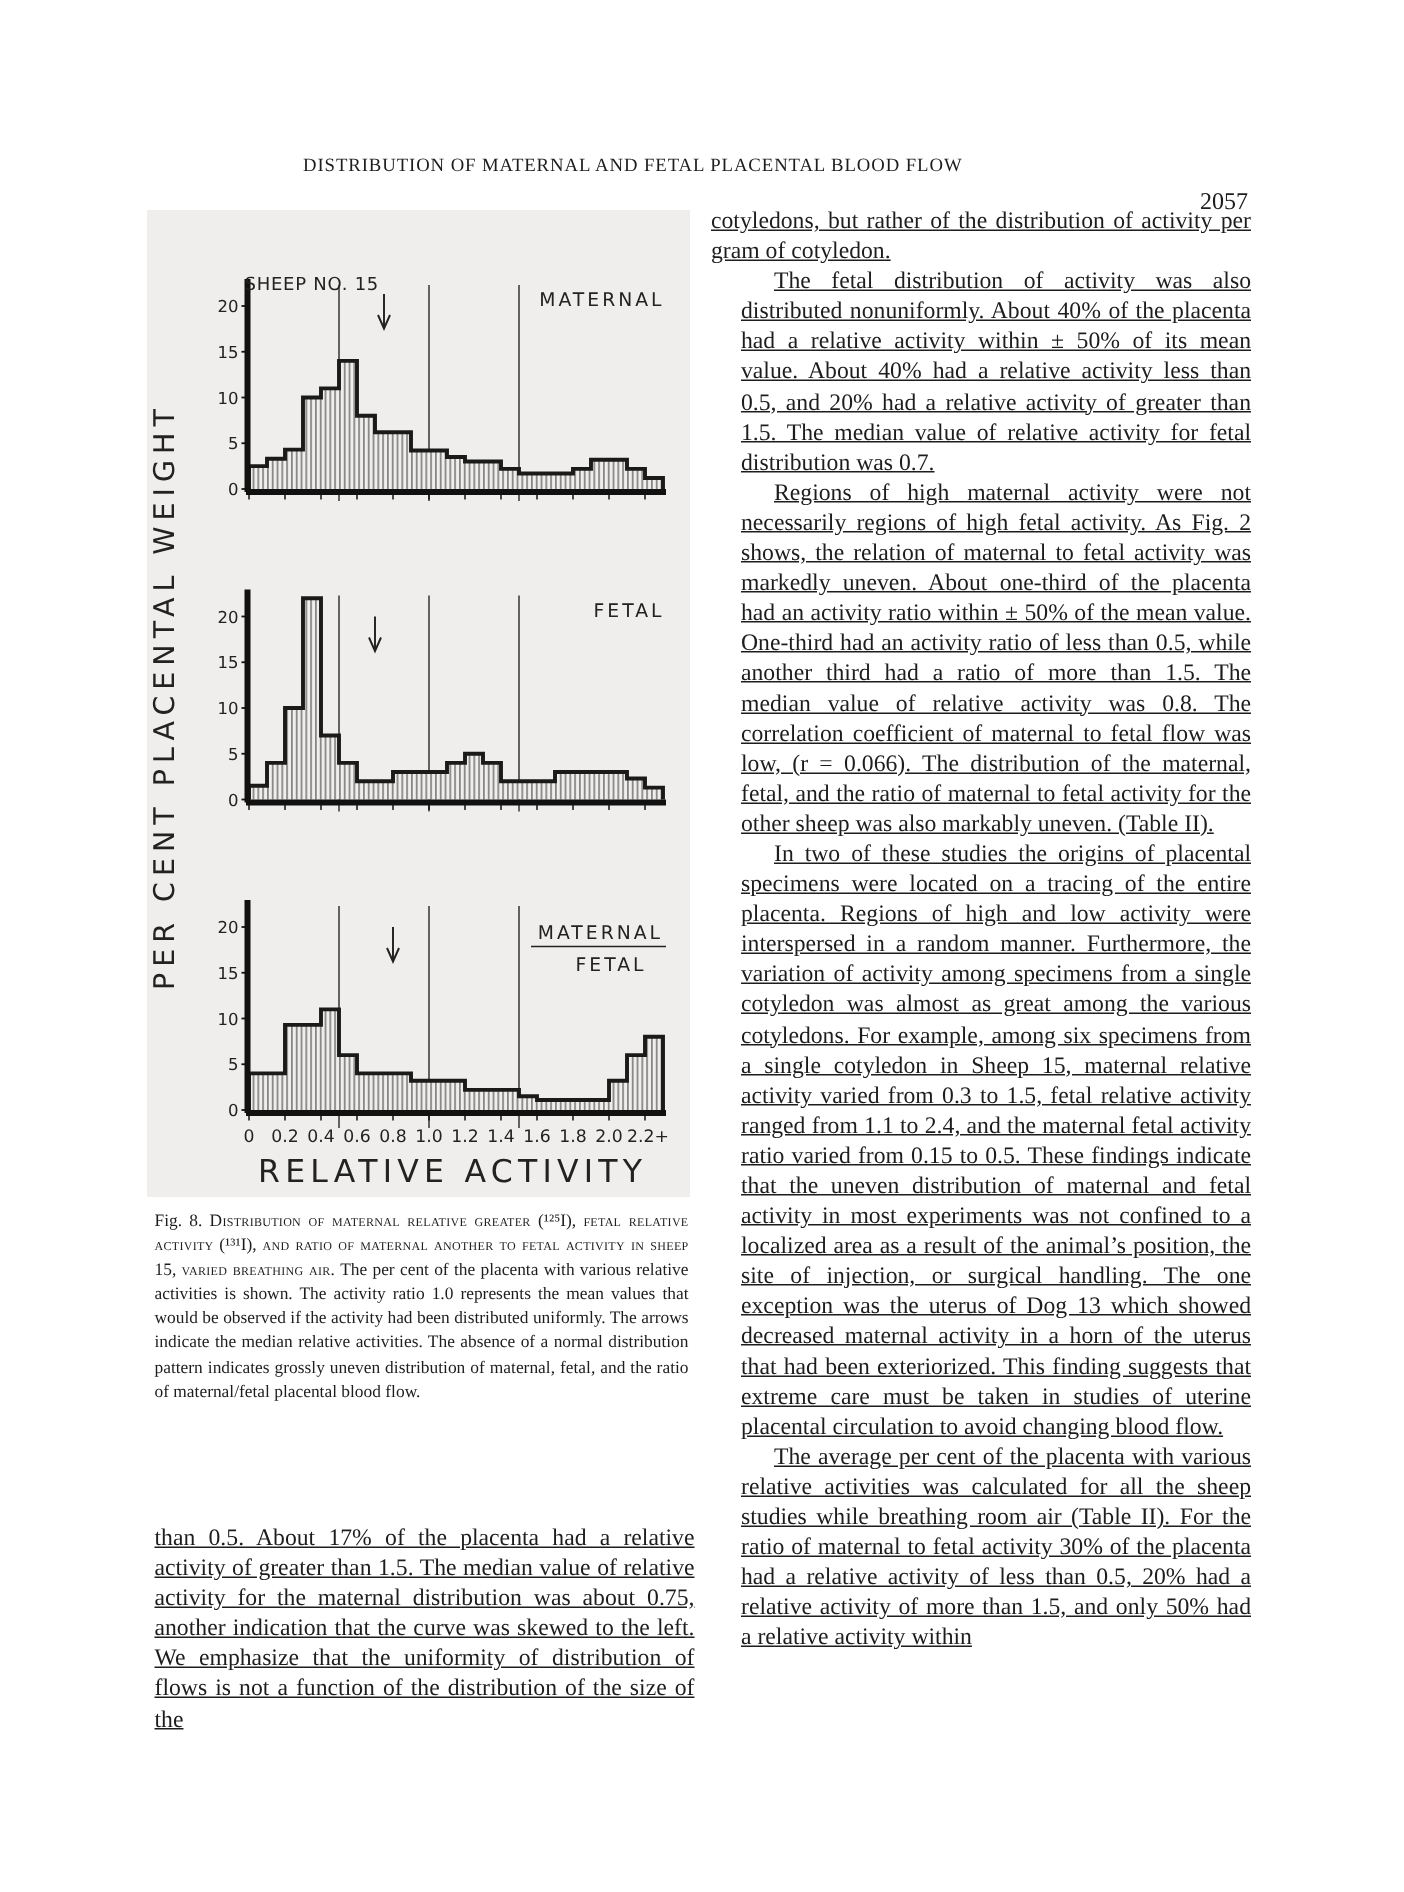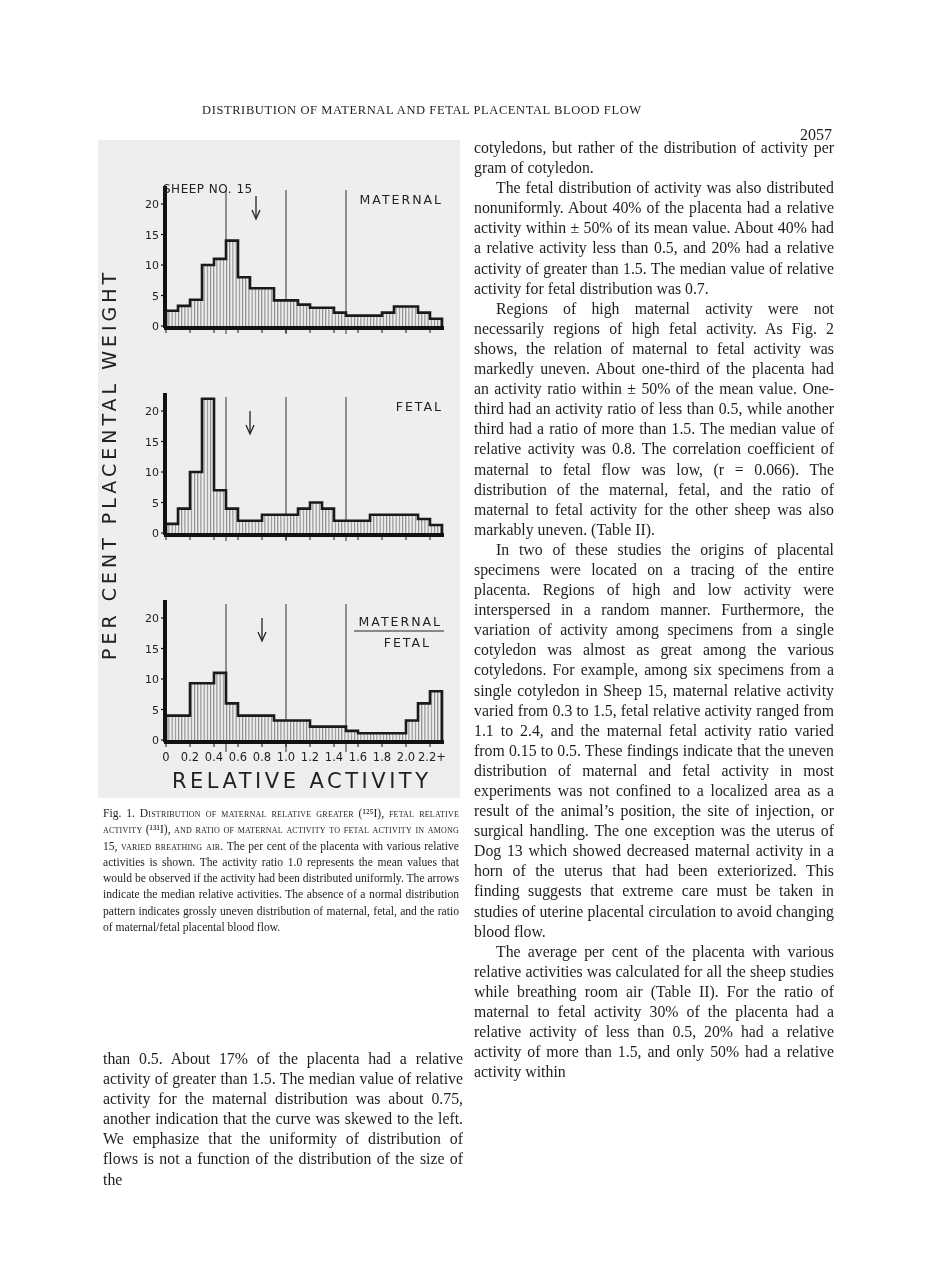--- a/index.html
+++ b/index.html
@@ -4,25 +4,25 @@
 <style>
   html,body{margin:0;padding:0;background:#fff;}
   body{width:936px;height:1261px;position:relative;overflow:hidden;font-family:"Liberation Serif","DejaVu Serif",serif;color:#1d1d1d;}
   .running-head{position:absolute;top:103px;left:202px;font-size:13.5px;letter-spacing:0.6px;font-variant:small-caps;text-transform:uppercase;font-size:12.5px;}
   .page-number{position:absolute;top:100px;left:800px;font-size:16px;margin-top:26px;}
   .figure{position:absolute;left:98px;top:140px;width:362px;height:658px;background:#efeeec;}
   .figure svg{position:absolute;left:0;top:0;}
   .caption{position:absolute;left:103px;top:806px;width:356px;font-size:11.6px;line-height:16.3px;text-align:justify;}
   .caption .sc{font-variant:small-caps;font-size:11.6px;letter-spacing:0.2px;}
   .col{position:absolute;font-size:15.8px;line-height:20.1px;text-align:justify;}
-  .col p{margin:0;}
+  .col p{margin:0;text-decoration:underline;}
   .col p.ind{text-indent:22px;}
-  .left-col{left:103px;top:1016px;width:360px;margin-top:33px;}
+  .left-col{left:103px;top:1016px;width:360px;}
   .right-col{left:474px;top:138px;width:360px;}
-  .right-col p + p{margin-top:0;}
+  .right-col p + p{margin-top:0;margin-left:20px;}
 </style>
 </head>
 <body>
 
 <div class="running-head">Distribution of Maternal and Fetal Placental Blood Flow</div>
 <div class="page-number">2057</div>
 
 <div class="figure">
   <svg id="fig-svg" width="362" height="658">
     <text id="ylabel-text" transform="translate(18,520) rotate(-90)" font-family="DejaVu Sans, sans-serif" font-size="19" letter-spacing="4" fill="#222">PER CENT PLACENTAL WEIGHT</text>
@@ -217,26 +217,26 @@
         <text x="236.00000000000003" y="621" text-anchor="middle" font-family="DejaVu Sans, sans-serif" font-size="11.5" fill="#222">1.4</text>
         <text x="260" y="621" text-anchor="middle" font-family="DejaVu Sans, sans-serif" font-size="11.5" fill="#222">1.6</text>
         <text x="284" y="621" text-anchor="middle" font-family="DejaVu Sans, sans-serif" font-size="11.5" fill="#222">1.8</text>
         <text x="308" y="621" text-anchor="middle" font-family="DejaVu Sans, sans-serif" font-size="11.5" fill="#222">2.0</text>
         <text x="334" y="621" text-anchor="middle" font-family="DejaVu Sans, sans-serif" font-size="11.5" fill="#222">2.2+</text>
       </g>
   </svg>
 </div>
 
 <div class="caption">
-  <span>Fig. 1.</span>
+  <span>Fig. 8.</span>
   <span class="sc">Distribution of maternal relative greater</span>
   <span>(¹²⁵I),</span>
   <span class="sc">fetal relative activity</span>
   <span>(¹³¹I),</span>
-  <span class="sc">and ratio of maternal activity to fetal activity in among</span>
+  <span class="sc">and ratio of maternal another to fetal activity in sheep</span>
   <span>15,</span>
   <span class="sc">varied breathing air.</span>
   <span>The per cent of the placenta with various relative activities is shown. The activity ratio 1.0 represents the mean values that would be observed if the activity had been distributed uniformly. The arrows indicate the median relative activities. The absence of a normal distribution pattern indicates grossly uneven distribution of maternal, fetal, and the ratio of maternal/fetal placental blood flow.</span>
 </div>
 
 <div class="col left-col">
   <p>than 0.5. About 17% of the placenta had a relative activity of greater than 1.5. The median value of relative activity for the maternal distribution was about 0.75, another indication that the curve was skewed to the left. We emphasize that the uniformity of distribution of flows is not a function of the distribution of the size of the</p>
 </div>
 
 <div class="col right-col">

